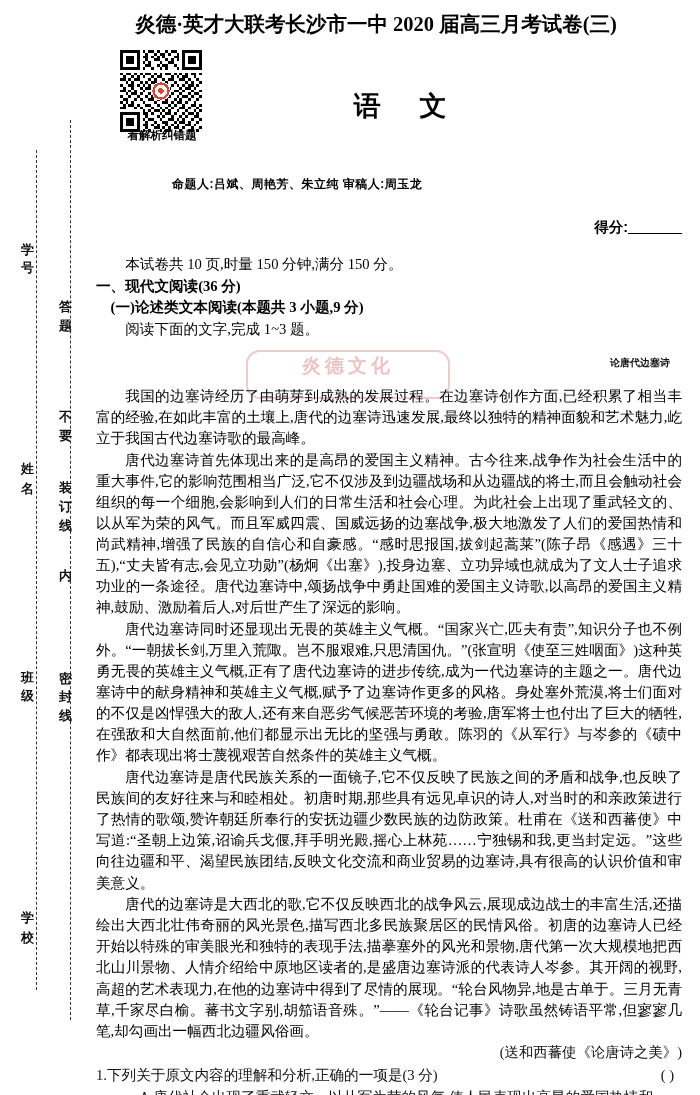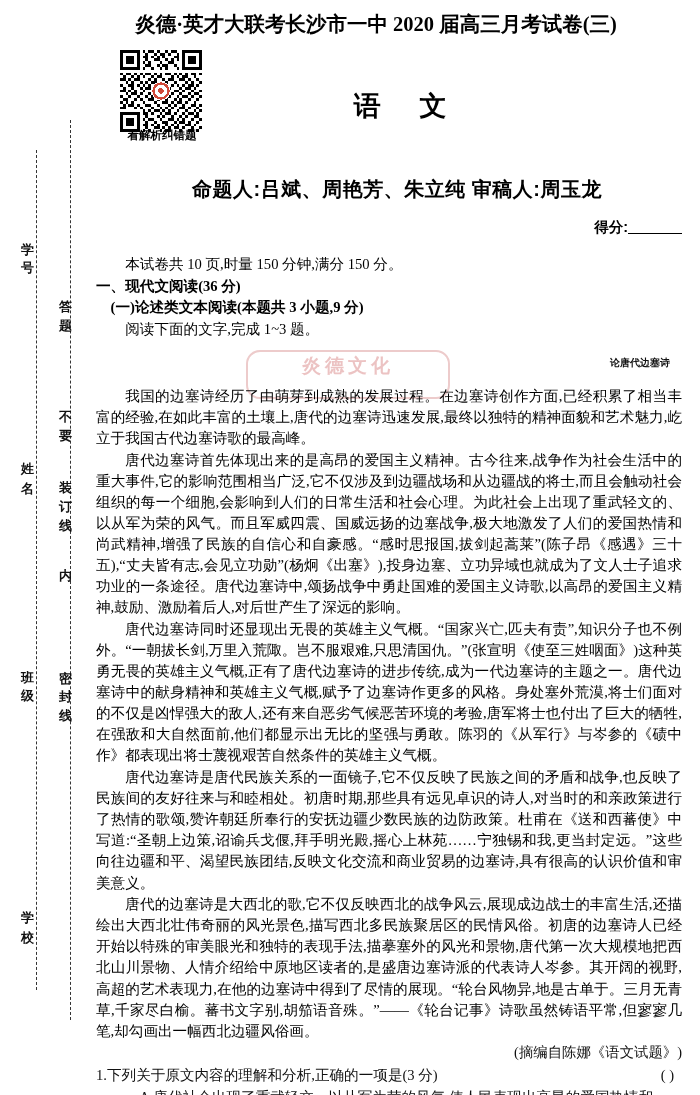--- a/index.html
+++ b/index.html
@@ -124,23 +124,23 @@
     text-align: center;
     font-size: 27px;
     font-weight: 700;
     letter-spacing: 16px;
     text-indent: 16px;
     color: #000;
     font-family: "Liberation Serif", "DejaVu Serif", serif;
   }
   .authors {
     position: absolute;
-    left: 192px;
+    left: 172px;
     top: 176px;
-    font-size: 20px;
+    font-size: 12px;
     font-weight: 700;
     color: #000;
     font-family: "Liberation Sans", "DejaVu Sans", sans-serif;
     letter-spacing: 0.5px;
   }
   .score-line {
     position: absolute;
     right: 18px;
     top: 218px;
     font-size: 14.5px;
@@ -543,21 +543,21 @@
     <p class="para indent2">本试卷共 10 页,时量 150 分钟,满分 150 分。</p>
     <p class="para sec-title">一、现代文阅读(36 分)</p>
     <p class="para sec-title" style="text-indent:1em;">(一)论述类文本阅读(本题共 3 小题,9 分)</p>
     <p class="para indent2">阅读下面的文字,完成 1~3 题。</p>
     <p class="art-title">论唐代边塞诗</p>
     <p class="para indent2">我国的边塞诗经历了由萌芽到成熟的发展过程。在边塞诗创作方面,已经积累了相当丰富的经验,在如此丰富的土壤上,唐代的边塞诗迅速发展,最终以独特的精神面貌和艺术魅力,屹立于我国古代边塞诗歌的最高峰。</p>
     <p class="para indent2">唐代边塞诗首先体现出来的是高昂的爱国主义精神。古今往来,战争作为社会生活中的重大事件,它的影响范围相当广泛,它不仅涉及到边疆战场和从边疆战的将士,而且会触动社会组织的每一个细胞,会影响到人们的日常生活和社会心理。为此社会上出现了重武轻文的、以从军为荣的风气。而且军威四震、国威远扬的边塞战争,极大地激发了人们的爱国热情和尚武精神,增强了民族的自信心和自豪感。“感时思报国,拔剑起蒿莱”(陈子昂《感遇》三十五),“丈夫皆有志,会见立功勋”(杨炯《出塞》),投身边塞、立功异域也就成为了文人士子追求功业的一条途径。唐代边塞诗中,颂扬战争中勇赴国难的爱国主义诗歌,以高昂的爱国主义精神,鼓励、激励着后人,对后世产生了深远的影响。</p>
     <p class="para indent2">唐代边塞诗同时还显现出无畏的英雄主义气概。“国家兴亡,匹夫有责”,知识分子也不例外。“一朝拔长剑,万里入荒陬。岂不服艰难,只思清国仇。”(张宣明《使至三姓咽面》)这种英勇无畏的英雄主义气概,正有了唐代边塞诗的进步传统,成为一代边塞诗的主题之一。唐代边塞诗中的献身精神和英雄主义气概,赋予了边塞诗作更多的风格。身处塞外荒漠,将士们面对的不仅是凶悍强大的敌人,还有来自恶劣气候恶苦环境的考验,唐军将士也付出了巨大的牺牲,在强敌和大自然面前,他们都显示出无比的坚强与勇敢。陈羽的《从军行》与岑参的《碛中作》都表现出将士蔑视艰苦自然条件的英雄主义气概。</p>
     <p class="para indent2">唐代边塞诗是唐代民族关系的一面镜子,它不仅反映了民族之间的矛盾和战争,也反映了民族间的友好往来与和睦相处。初唐时期,那些具有远见卓识的诗人,对当时的和亲政策进行了热情的歌颂,赞许朝廷所奉行的安抚边疆少数民族的边防政策。杜甫在《送和西蕃使》中写道:“圣朝上边策,诏谕兵戈偃,拜手明光殿,摇心上林苑……宁独锡和我,更当封定远。”这些向往边疆和平、渴望民族团结,反映文化交流和商业贸易的边塞诗,具有很高的认识价值和审美意义。</p>
     <p class="para indent2">唐代的边塞诗是大西北的歌,它不仅反映西北的战争风云,展现成边战士的丰富生活,还描绘出大西北壮伟奇丽的风光景色,描写西北多民族聚居区的民情风俗。初唐的边塞诗人已经开始以特殊的审美眼光和独特的表现手法,描摹塞外的风光和景物,唐代第一次大规模地把西北山川景物、人情介绍给中原地区读者的,是盛唐边塞诗派的代表诗人岑参。其开阔的视野,高超的艺术表现力,在他的边塞诗中得到了尽情的展现。“轮台风物异,地是古单于。三月无青草,千家尽白榆。蕃书文字别,胡笳语音殊。”——《轮台记事》诗歌虽然铸语平常,但寥寥几笔,却勾画出一幅西北边疆风俗画。</p>
-    <p class="attrib">(摘编自陈娜《语文试题》)</p>
+    <p class="attrib">(送和西蕃使《论唐诗之美》)</p>
     <p class="q-line">
       <span>1.下列关于原文内容的理解和分析,正确的一项是(3 分)</span>
       <span class="q-paren">(    )</span>
     </p>
     <p class="opt">A.唐代社会出现了重武轻文、以从军为荣的风气,使人民表现出高昂的爱国热情和</p>
     <p class="opt-cont">武精神。</p>
   </div>
 
 </div>
 

